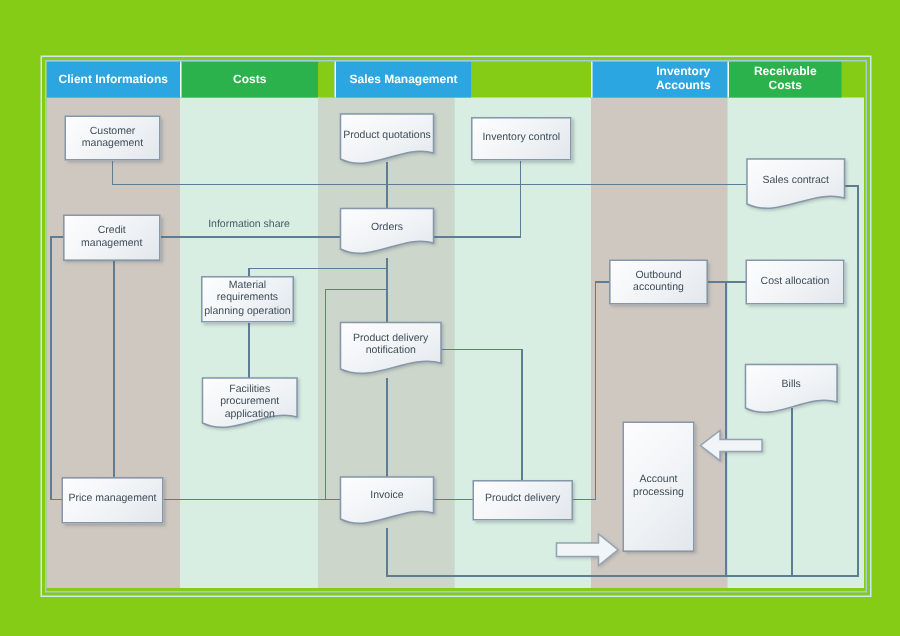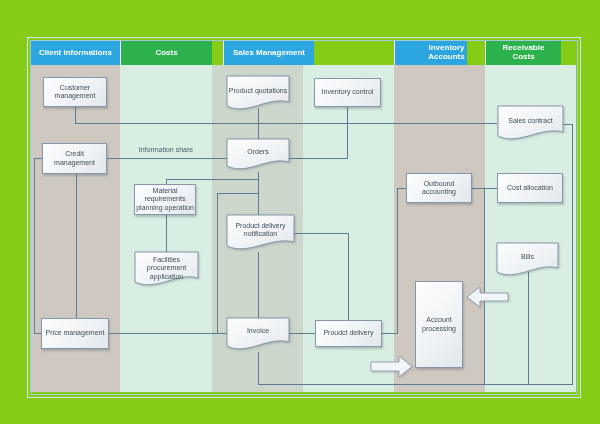--- a/index.html
+++ b/index.html
@@ -38,21 +38,21 @@
   <div class="lane-body" style="left: 31px; width: 89px; background: rgb(207, 200, 193);"></div>
   <div class="lane-body" style="left: 120px; width: 92px; background: rgb(217, 238, 226);"></div>
   <div class="lane-body" style="left: 212px; width: 91px; background: rgb(204, 214, 203);"></div>
   <div class="lane-body" style="left: 303px; width: 91px; background: rgb(217, 238, 226);"></div>
   <div class="lane-body" style="left: 394px; width: 91px; background: rgb(207, 200, 193);"></div>
   <div class="lane-body" style="left: 485px; width: 91px; border-right: none; background: rgb(217, 238, 226);"></div>
 
   <div class="lane-header first" style="left: 31px; width: 89px; background: rgb(44, 166, 224);">Client Informations</div>
   <div class="lane-header" style="left: 120px; width: 92px; background: rgb(43, 178, 77);">Costs</div>
   <div class="lane-header" style="left: 212px; width: 91px; background: rgb(44, 166, 224); margin-left: 11px;">Sales Management</div>
-  <div class="lane-header" style="left: 394px; width: 73px; background: rgb(44, 166, 224); padding-left: 37px;">Inventory Accounts</div>
+  <div class="lane-header" style="left: 394px; width: 91px; background: rgb(44, 166, 224); padding-left: 37px;">Inventory Accounts</div>
   <div class="lane-header" style="left: 485px; width: 76px; background: rgb(43, 178, 77);">Receivable Costs</div>
 
   <div class="swim-frame"></div>
 
   <svg class="overlay" viewBox="0 0 600 424">
     <defs>
       <linearGradient id="shapeGrad" x1="0" y1="0" x2="1" y2="1">
         <stop offset="0" stop-color="#fdfdfe"></stop>
         <stop offset="0.55" stop-color="#f0f3f6"></stop>
         <stop offset="1" stop-color="#e2e7ec"></stop>

